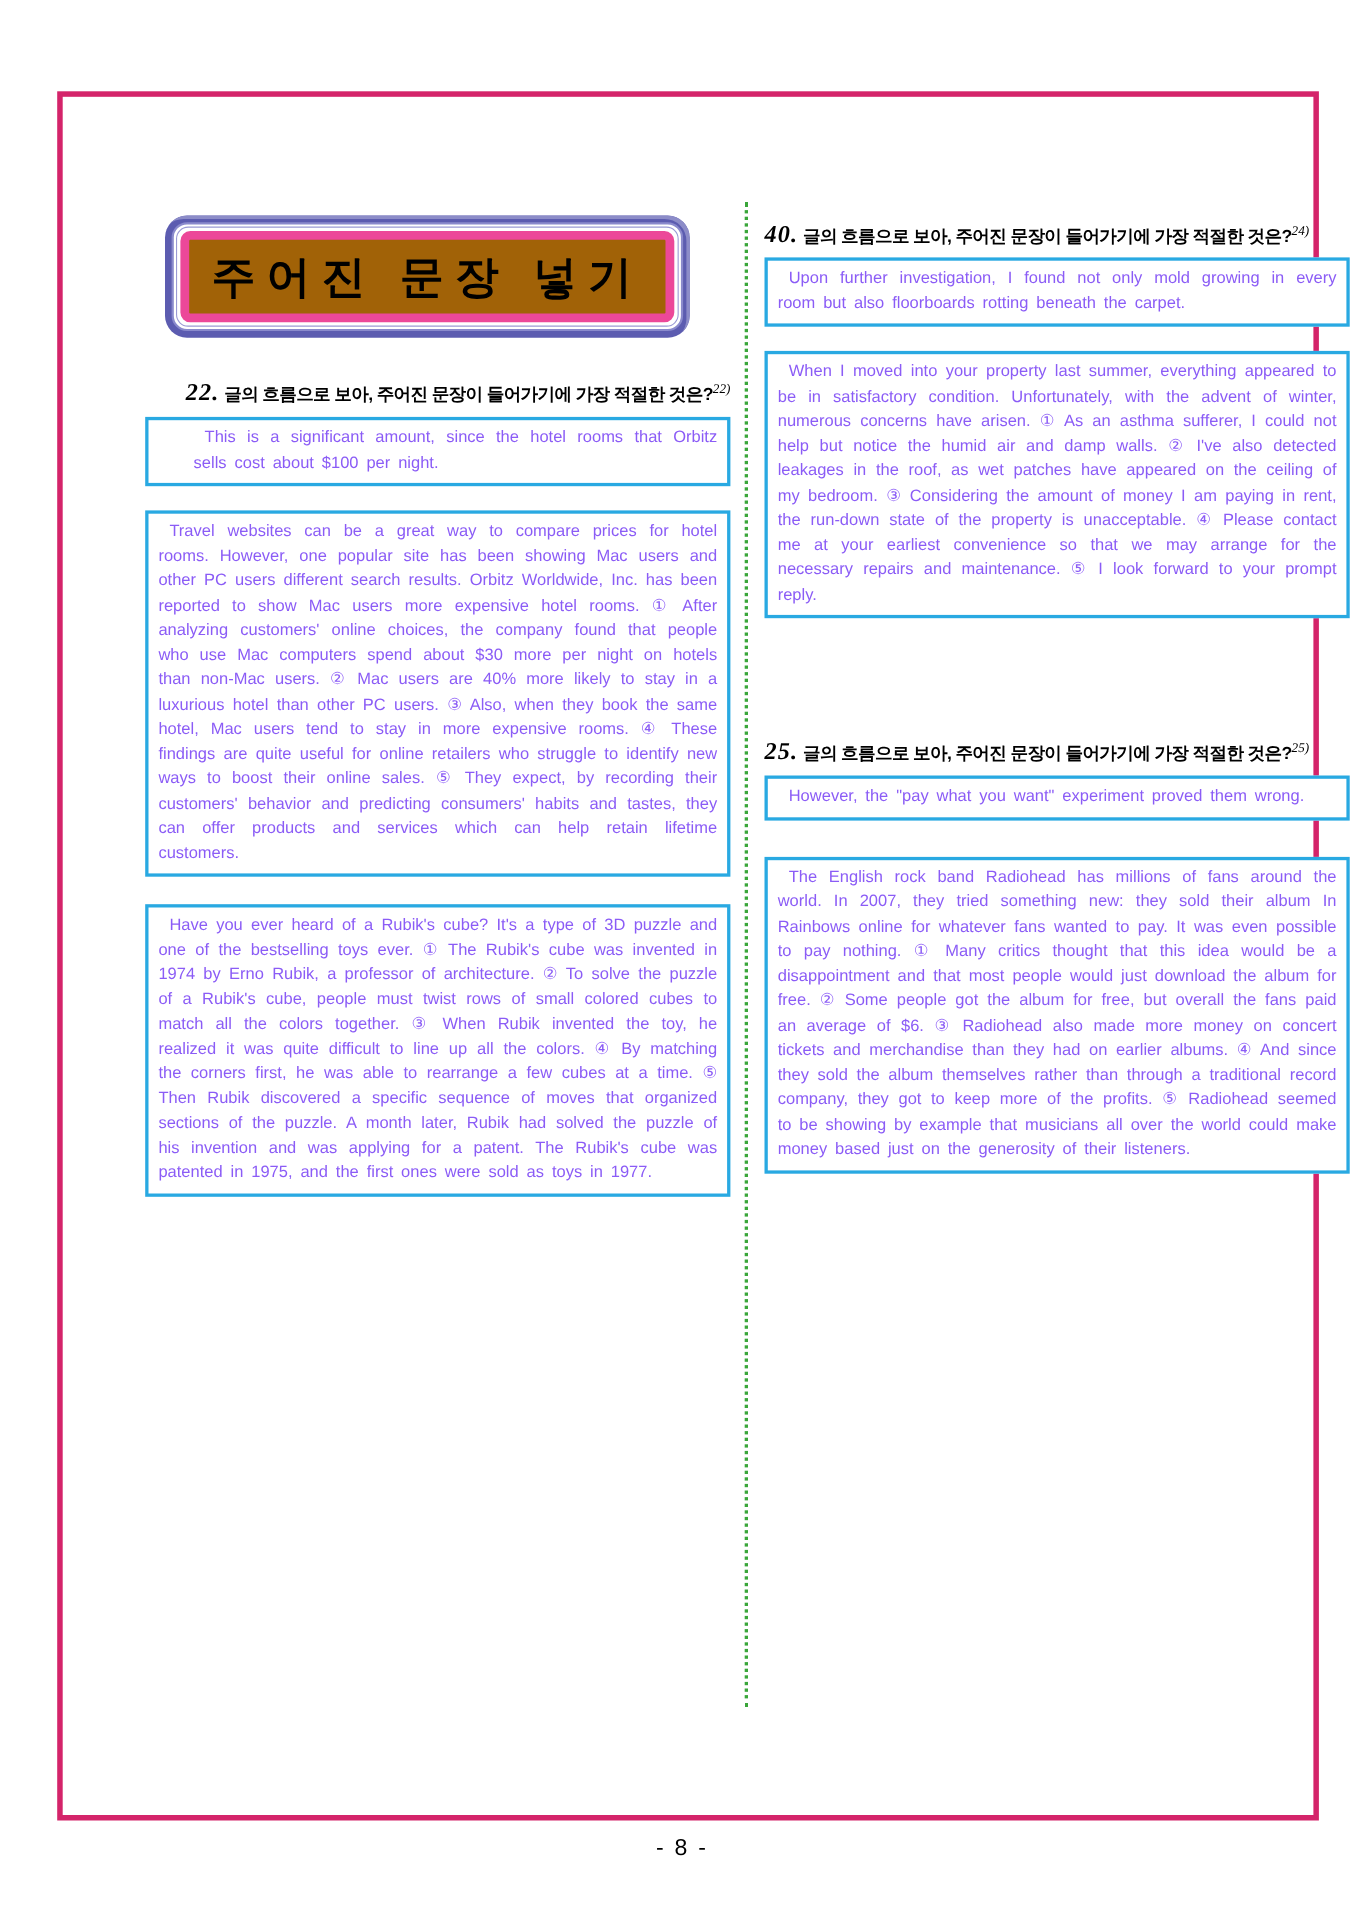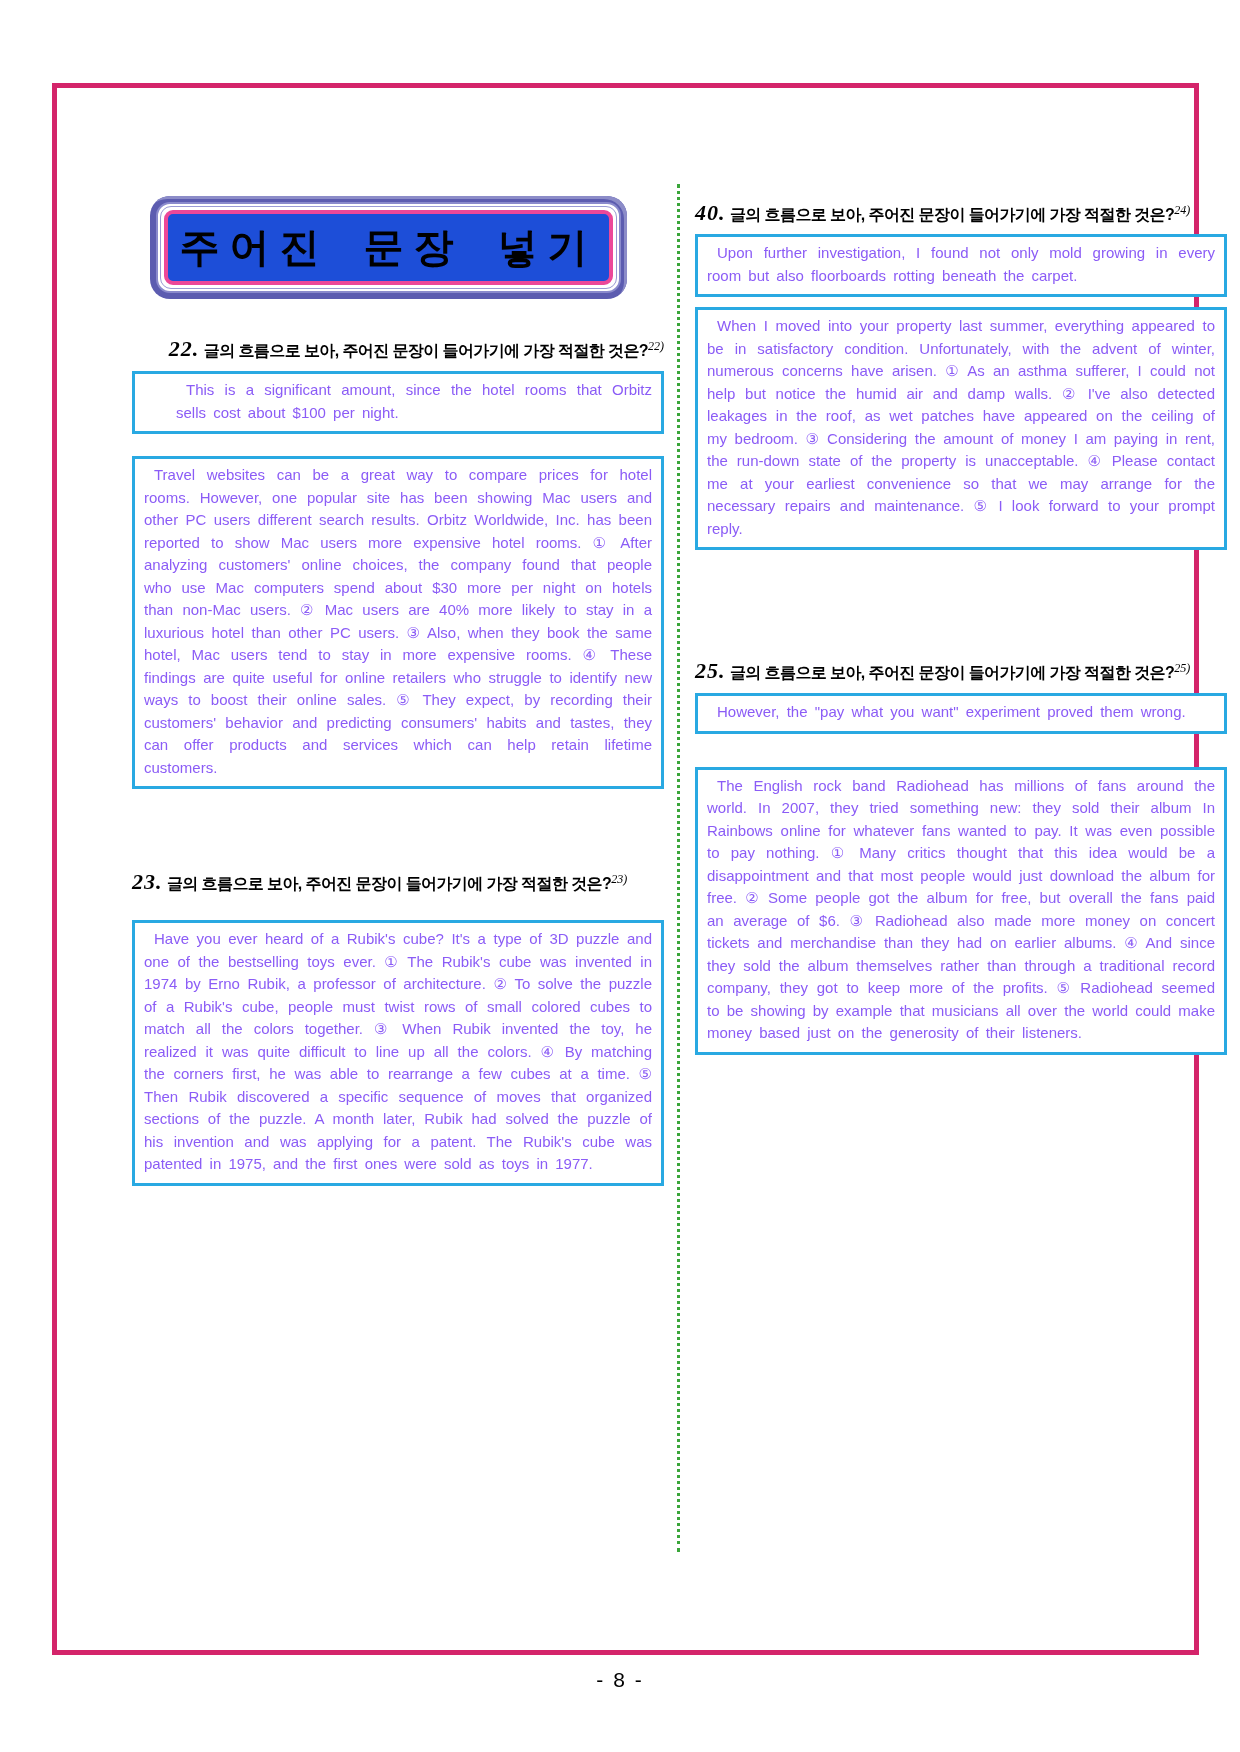--- a/index.html
+++ b/index.html
@@ -19,24 +19,24 @@
   .col { position:absolute; width:532px; }
   .col-left  { left:75px;  top:96px; }
   .col-right { left:638px; top:96px; }
 
   
   .tb1 { margin:12px 0 0 18px; width:477px; box-sizing:border-box;
          background:#5c5cb0; border-radius:20px; padding:6px;
          box-shadow:-3px 3px 0 #8c8cc8 inset; }
   .tb2 { background:#ffffff; border:2px solid #8a8acc; border-radius:14px; padding:2px; }
   .tb3 { background:#ffffff; border:1px solid #9a9ad4; border-radius:11px; padding:3px; }
-  .tb4 { background:#1d4ed8; border:4px solid #ec4899; border-radius:9px;
+  .tb4 { background:#a16207; border:8px solid #ec4899; border-radius:9px;
          text-align:center; padding:6px 8px;
          font-size:40px; font-weight:bold; letter-spacing:10px; color:#000;
-         white-space:nowrap;font-family:Liberation Mono, monospace; }
+         white-space:nowrap; }
 
   .qheader { white-space:nowrap; }
   .qnum  { font-family:"Liberation Serif", serif; font-weight:bold; font-style:italic;
            font-size:22px; letter-spacing:1px; }
   .qtext { font-size:16px; font-weight:600; letter-spacing:-0.6px; }
   .qfoot { font-family:"Liberation Serif", serif; font-style:italic; font-size:12px;
            vertical-align:super; }
 
   .box {
     border:3px solid #29a9e2; box-sizing:border-box;
@@ -45,21 +45,21 @@
     background:#ffffff;
   }
   .mt-h22 { margin-top:37px;text-align:right; }
   .mt-g22 { margin-top:9px;padding-left:41px; }
   .mt-p22 { margin-top:22px; }
   .mt-h23 { margin-top:80px; }
   .mt-g23 { margin-top:11px; }
   .mt-p23 { margin-top:25px; }
   .mt-h24 { margin-top:16px; }
   .mt-g24 { margin-top:8px; }
-  .mt-p24 { margin-top:10px; }
+  .mt-p24 { margin-top:22px; }
   .mt-h25 { margin-top:108px; }
   .mt-g25 { margin-top:9px; }
   .mt-p25 { margin-top:33px; }
 
   .pagenum {
     position:absolute; left:0; top:1668px; width:1240px; text-align:center;
     font-size:21px; letter-spacing:2px; color:#000;
   }
 </style>
 </head>
@@ -80,24 +80,20 @@
         </div>
       </div>
 
       <div class="qheader mt-h22">
         <span class="qnum">22.</span>
         <span class="qtext">글의 흐름으로 보아, 주어진 문장이 들어가기에 가장 적절한 것은?</span><span class="qfoot">22)</span>
       </div>
       <div class="box mt-g22">This is a significant amount, since the hotel rooms that Orbitz sells cost about $100 per night.</div>
       <div class="box mt-p22">Travel websites can be a great way to compare prices for hotel rooms. However, one popular site has been showing Mac users and other PC users different search results. Orbitz Worldwide, Inc. has been reported to show Mac users more expensive hotel rooms. ① After analyzing customers' online choices, the company found that people who use Mac computers spend about $30 more per night on hotels than non-Mac users. ② Mac users are 40% more likely to stay in a luxurious hotel than other PC users. ③ Also, when they book the same hotel, Mac users tend to stay in more expensive rooms. ④ These findings are quite useful for online retailers who struggle to identify new ways to boost their online sales. ⑤ They expect, by recording their customers' behavior and predicting consumers' habits and tastes, they can offer products and services which can help retain lifetime customers.</div>
 
-      <div class="qheader mt-h23">
-        <span class="qnum">23.</span>
-        <span class="qtext">글의 흐름으로 보아, 주어진 문장이 들어가기에 가장 적절한 것은?</span><span class="qfoot">23)</span>
-      </div>
       <div class="box mt-p23">Have you ever heard of a Rubik's cube? It's a type of 3D puzzle and one of the bestselling toys ever. ① The Rubik's cube was invented in 1974 by Erno Rubik, a professor of architecture. ② To solve the puzzle of a Rubik's cube, people must twist rows of small colored cubes to match all the colors together. ③ When Rubik invented the toy, he realized it was quite difficult to line up all the colors. ④ By matching the corners first, he was able to rearrange a few cubes at a time. ⑤ Then Rubik discovered a specific sequence of moves that organized sections of the puzzle. A month later, Rubik had solved the puzzle of his invention and was applying for a patent. The Rubik's cube was patented in 1975, and the first ones were sold as toys in 1977.</div>
 
     </div>
 
     <div class="col col-right">
 
       <div class="qheader mt-h24">
         <span class="qnum">40.</span>
         <span class="qtext">글의 흐름으로 보아, 주어진 문장이 들어가기에 가장 적절한 것은?</span><span class="qfoot">24)</span>
       </div>

